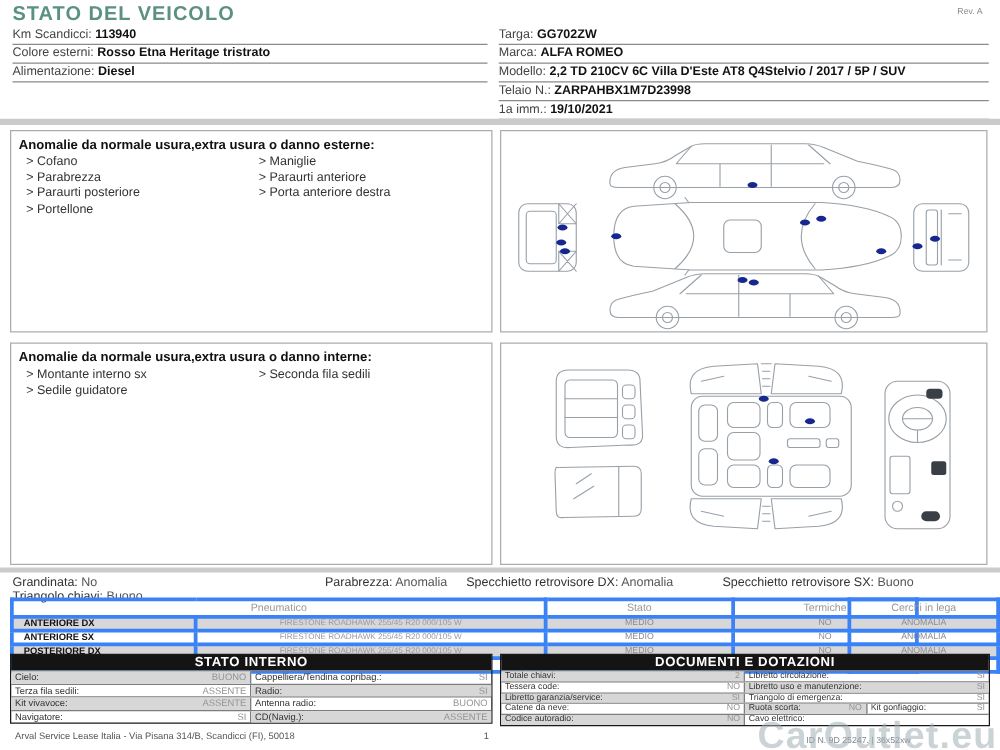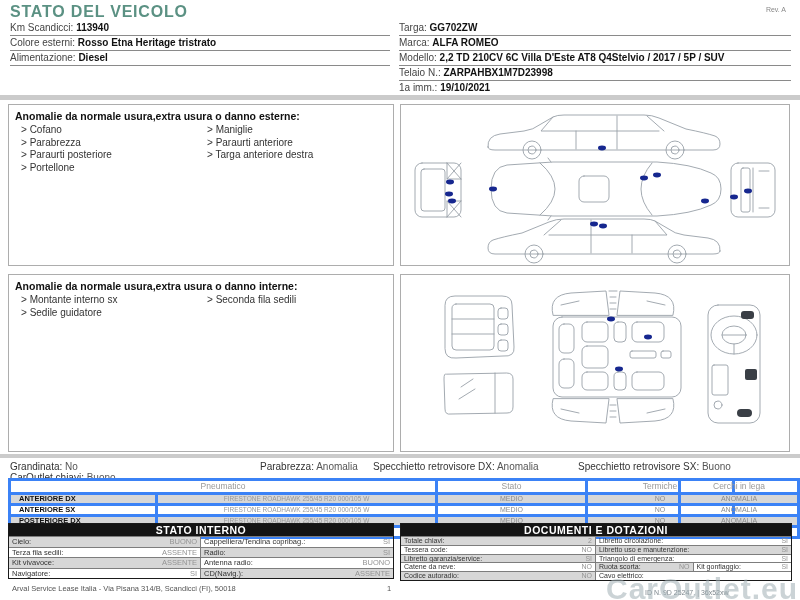--- a/index.html
+++ b/index.html
@@ -102,21 +102,21 @@
     <div class="anomaly-cols">
       <ul>
         <li>Cofano</li>
         <li>Parabrezza</li>
         <li>Paraurti posteriore</li>
         <li>Portellone</li>
       </ul>
       <ul>
         <li>Maniglie</li>
         <li>Paraurti anteriore</li>
-        <li>Targa anteriore destra</li>
+        <li>Porta anteriore destra</li>
       </ul>
     </div>
   </div>
 
   <div class="abs panel" style="left:400px;top:104px;width:390px;height:162px;">
     <svg width="388" height="160" viewBox="0 0 388 160">
 
       <path class="ln" d="M87,42 Q86,31 99,29 L123,26 Q132,25 140,19 L152,12 Q156,10 163,10 L243,10 Q251,10 258,13 L285,24 Q305,28 314,31 Q319,33 319,39 Q319,45 312,45 L94,45 Q87,45 87,42 Z"></path>
       <path class="ln" d="M152,12 L140,26 L258,26 M216,11 L216,44 M175,26 L175,44 M246,11 L263,26"></path>
       <circle class="ln" cx="131" cy="45" r="9"></circle>
@@ -226,21 +226,21 @@
     </svg>
   </div>
 
   <div class="abs divider" style="top:454px;height:4px;"></div>
 
   <div class="abs cond" style="left:10px;top:461px;">
     <span class="lbl">Grandinata:</span>
     <span class="val">No</span>
   </div>
   <div class="abs cond" style="left:10px;top:472px;">
-    <span class="lbl">CarOutlet chiavi:</span>
+    <span class="lbl">Triangolo chiavi:</span>
     <span class="val">Buono</span>
   </div>
   <div class="abs cond" style="left:232px;top:461px;margin-left:28px;">
     <span class="lbl">Parabrezza:</span>
     <span class="val">Anomalia</span>
   </div>
   <div class="abs cond" style="left:373px;top:461px;">
     <span class="lbl">Specchietto retrovisore DX:</span>
     <span class="val">Anomalia</span>
   </div>

